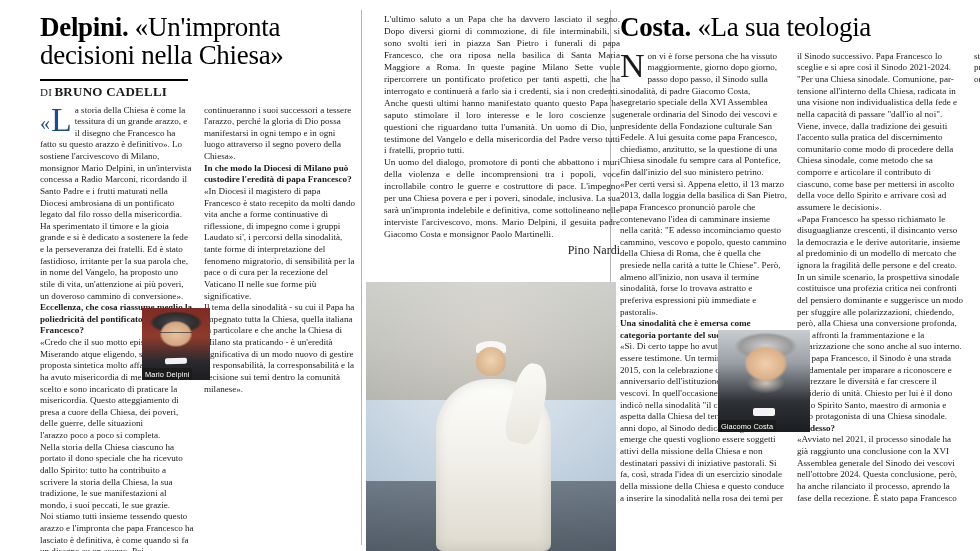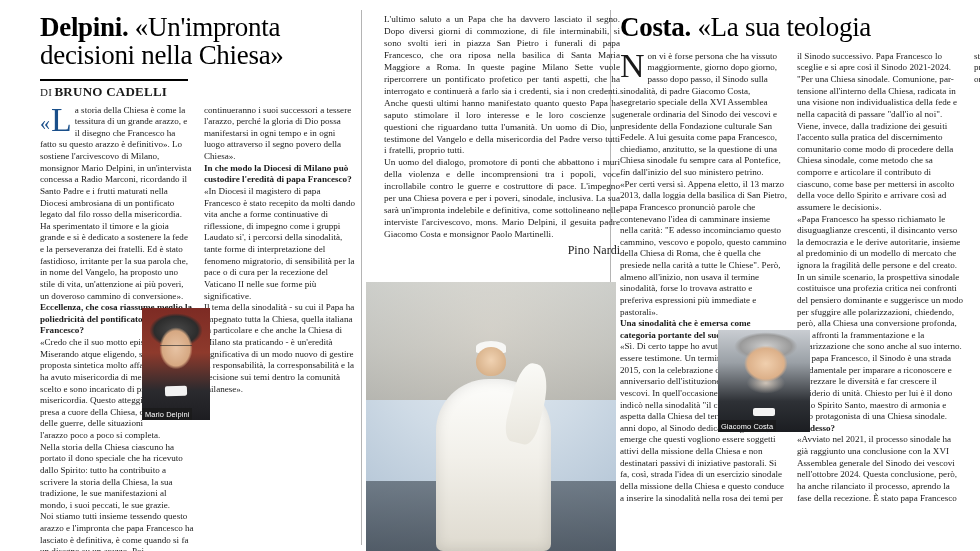--- a/index.html
+++ b/index.html
@@ -210,21 +210,21 @@
         <p><span>«Credo che il suo motto episcopale, </span><span class="it">Miserando atque eligendo</span><span>, sia una proposta sintetica molto affascinante: Dio ha avuto misericordia di me e mi ha scelto e sono incaricato di praticare la misericordia. Questo atteggiamento di presa a cuore della Chiesa, dei poveri, delle guerre, delle situazioni</span></p>
         <p>l'arazzo poco a poco si completa.</p>
         <p>Nella storia della Chiesa ciascuno ha portato il dono speciale che ha ricevuto dallo Spirito: tutto ha contribuito a scrivere la storia della Chiesa, la sua tradizione, le sue manifestazioni al mondo, i suoi peccati, le sue grazie.</p>
         <p>Noi stiamo tutti insieme tessendo questo arazzo e l'impronta che papa Francesco ha lasciato è definitiva, è come quando si fa un disegno su un arazzo. Poi continueranno i suoi successori a tessere l'arazzo, perché la gloria di Dio possa manifestarsi in ogni tempo e in ogni luogo attraverso il segno povero della Chiesa».</p>
         <p class="q">In che modo la Diocesi di Milano può custodire l'eredità di papa Francesco?</p>
         <p>«In Diocesi il magistero di papa Francesco è stato recepito da molti dando vita anche a forme continuative di riflessione, di impegno come i gruppi Laudato si', i percorsi della sinodalità, tante forme di interpretazione del fenomeno migratorio, di sensibilità per la pace o di cura per la recezione del Vaticano II nelle sue forme più significative.</p>
         <p>Il tema della sinodalità - su cui il Papa ha impegnato tutta la Chiesa, quella italiana in particolare e che anche la Chiesa di Milano sta praticando - è un'eredità significativa di un modo nuovo di gestire la responsabilità, la corresponsabilità e la decisione sui temi dentro la comunità milanese».</p>
       </div>
     </div>
 
-    <div class="photo" style="left:142px;top:308px;width:68px;height:112px;">
+    <div class="photo" style="left:142px;top:308px;width:68px;height:72px;">
       <div class="face-delpini">
         <div class="glasses"></div>
         <div class="collar"></div>
       </div>
       <div class="cap">Mario Delpini</div>
     </div>
   </div>
 
   <div class="section sec-mid">
     <p class="intro-txt">L'ultimo saluto a un Papa che ha davvero lasciato il segno. Dopo diversi giorni di commozione, di file interminabili, si sono svolti ieri in piazza San Pietro i funerali di papa Francesco, che ora riposa nella basilica di Santa Maria Maggiore a Roma. In queste pagine Milano Sette vuole ripercorrere un pontificato profetico per tanti aspetti, che ha interrogato e continuerà a farlo sia i credenti, sia i non credenti. Anche questi ultimi hanno manifestato quanto questo Papa ha saputo stimolare il loro interesse e le loro coscienze su questioni che riguardano tutta l'umanità. Un uomo di Dio, un testimone del Vangelo e della misericordia del Padre verso tutti i fratelli, proprio tutti.</p>

